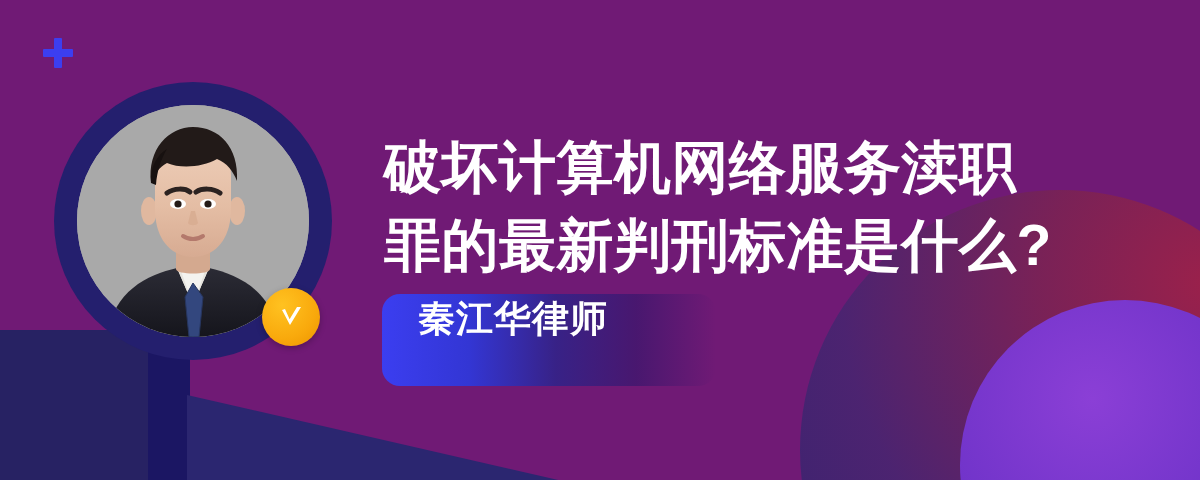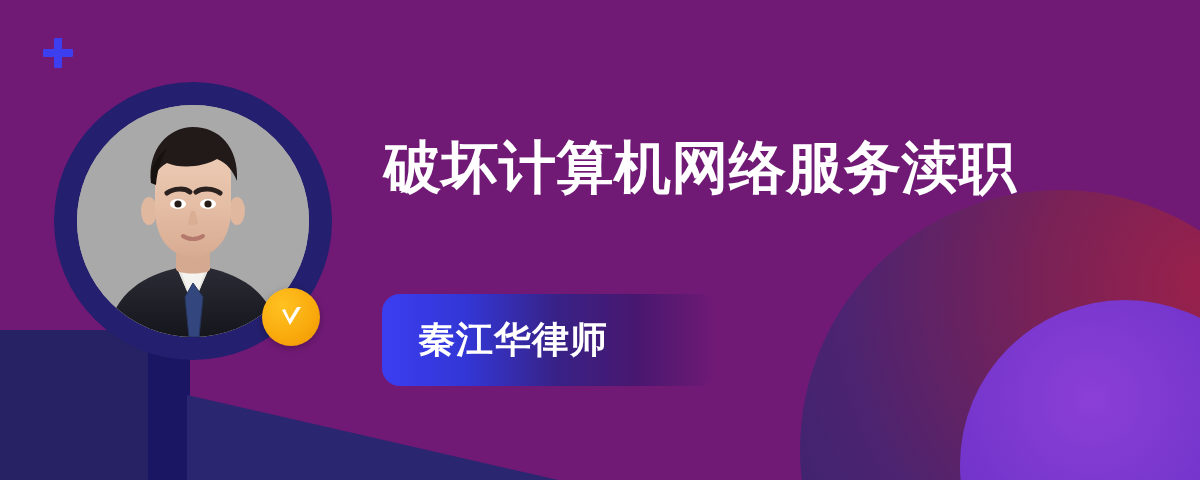--- a/index.html
+++ b/index.html
@@ -164,21 +164,20 @@
   
   .name-badge {
     position: absolute;
     left: 382px;
     top: 294px;
     width: 334px;
     height: 92px;
     border-radius: 18px;
     background: linear-gradient(to right, #3b3ef0 0%, #3438cf 22%, #272croppedfff 0%, rgba(30,28,120,.55) 62%, rgba(21,17,96,0) 100%);
     display: flex;
-    align-items: center;
   }
   .name-badge-inner {
     color: #ffffff;
     font-size: 37px;
     font-weight: bold;
     letter-spacing: 1px;
     padding-left: 36px;
     white-space: nowrap;
   }
 </style>
@@ -250,19 +249,20 @@
     </div>
     <div class="verified-badge">
       <svg width="30" height="30" viewBox="0 0 30 30" xmlns="http://www.w3.org/2000/svg" aria-hidden="true">
         <path d="M6 8 L14 23 L25 5 L21 5 L13.6 17.2 L9 7 Z" fill="#ffffff"></path>
       </svg>
     </div>
   </div>
 
   <div class="headline">
     <span class="line">破坏计算机网络服务渎职</span>
+    <span class="line">罪的最新判刑标准是什么?</span>
   </div>
 
   <div class="name-badge" style="background: linear-gradient(to right, rgb(59, 62, 240) 0%, rgb(51, 54, 212) 26%, rgba(40, 36, 140, 0.78) 52%, rgba(24, 20, 104, 0.45) 76%, rgba(21, 17, 96, 0) 100%);">
     <span class="name-badge-inner">秦江华律师</span>
   </div>
 
 </div>
 
 </body></html>

